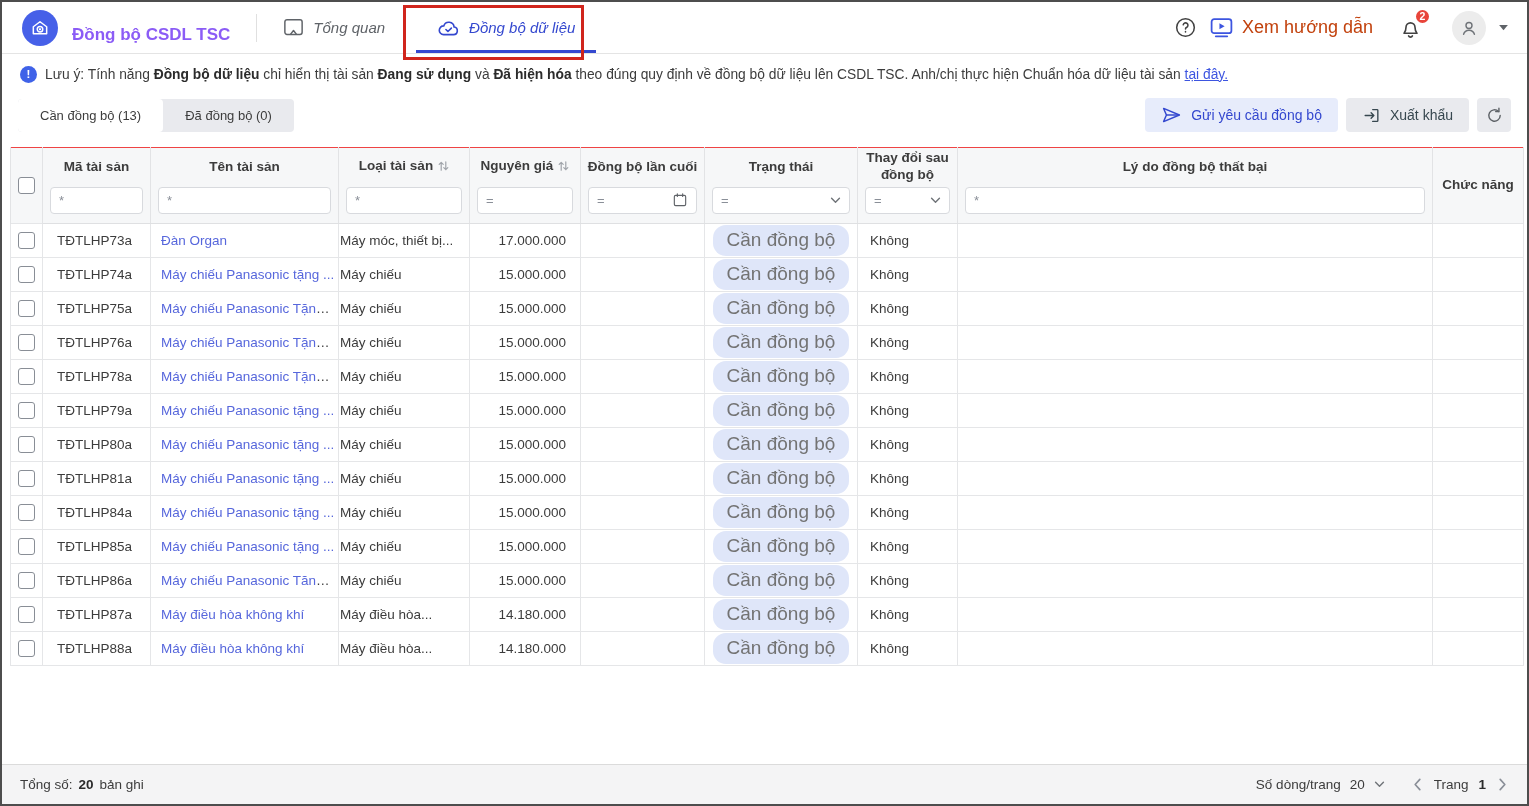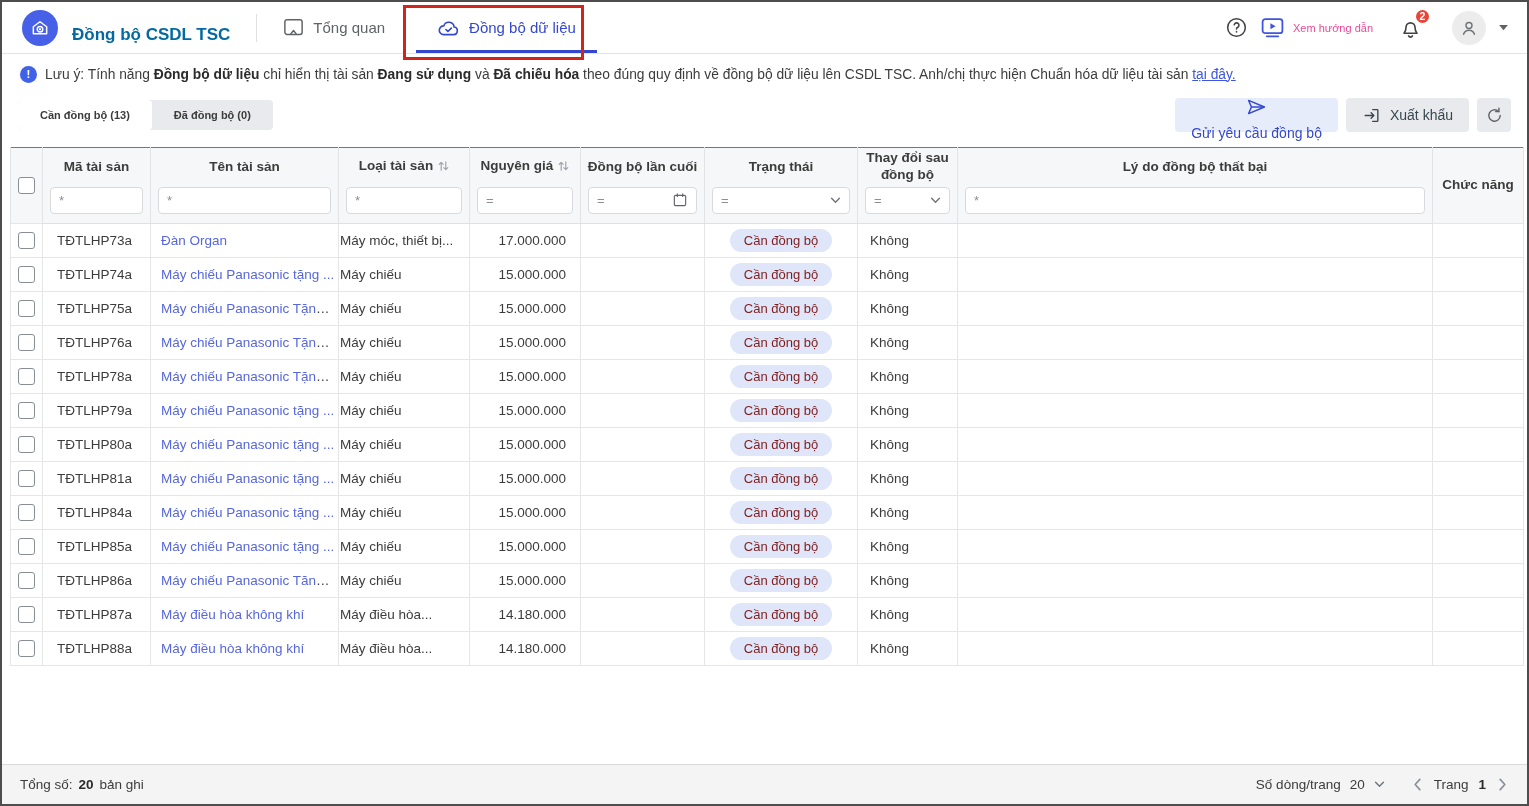--- a/index.html
+++ b/index.html
@@ -8,55 +8,55 @@
     position:relative; width:1529px; height:806px;
     border:2px solid #4d4d4d; background:#fff; overflow:hidden;
     font-family:"Liberation Sans","DejaVu Sans",sans-serif; color:#3c3c3c;
   }
   
   .hdr { height:52px; display:flex; align-items:center; justify-content:space-between;
          border-bottom:1px solid #e4e4e4; padding:0 18px 0 20px; }
   .hdr-left { display:flex; align-items:center; height:100%; }
   .logo { width:36px; height:36px; border-radius:50%; background:#4660e8;
           display:flex; align-items:center; justify-content:center; flex:0 0 auto; cursor:pointer; }
-  .app-title { font-size:17px; font-weight:700; color:#0369a1; margin:14px 26px 0 14px; white-space:nowrap; }
+  .app-title { font-size:17px; font-weight:700; color:#8b5cf6; margin:14px 26px 0 14px; white-space:nowrap; }
   .vdiv { width:1px; height:28px; background:#e0e0e0; }
   .tab { display:flex; align-items:center; gap:9px; height:100%; padding:0 26px;
-         font-size:15px; color:#5f6368; cursor:pointer; position:relative; white-space:nowrap; }
+         font-size:15px; color:#5f6368; cursor:pointer; position:relative; white-space:nowrap;font-style:italic; }
   .tab.active { color:#3448cf; font-weight:500; }
   .tab-underline { position:absolute; left:5px; right:5px; bottom:0; height:3px; background:#3448cf; }
   .red-box { position:absolute; left:401px; top:3px; width:181px; height:55px;
              border:3px solid #d0251c; z-index:6; pointer-events:none; }
   .hdr-right { display:flex; align-items:center; }
   .icon-btn { display:flex; align-items:center; justify-content:center; cursor:pointer; }
   .guide { display:flex; align-items:center; gap:8px; margin-left:12px; cursor:pointer; }
-  .guide-label { color:#ec4899; font-size:11px; white-space:nowrap; }
+  .guide-label { color:#c2410c; font-size:18px; white-space:nowrap; }
   .bell-wrap { position:relative; margin-left:26px; cursor:pointer; }
   .badge-red { position:absolute; top:-8px; right:-9px; min-width:17px; height:17px; border-radius:50%;
                background:#e8443a; color:#fff; font-size:10.5px; font-weight:700;
                display:flex; align-items:center; justify-content:center; border:2px solid #fff; }
   .avatar { width:34px; height:34px; border-radius:50%; background:#ececec; margin-left:30px;
             display:flex; align-items:center; justify-content:center; cursor:pointer; }
   .caret { margin-left:12px; cursor:pointer; display:flex; }
   
   .notice { height:40px; display:flex; align-items:center; gap:8px; padding-left:18px;
             font-size:13.8px; color:#3c3c3c; white-space:nowrap; }
   .info-ic { width:17px; height:17px; border-radius:50%; background:#3f62e8; color:#fff;
              font-weight:700; font-size:11.5px; display:flex; align-items:center; justify-content:center; flex:0 0 auto; }
   .notice b { color:#2b2b2b; }
   .notice-link { color:#3d55e0; text-decoration:underline; cursor:pointer; }
   
   .toolbar { display:flex; align-items:center; justify-content:space-between; padding:2px 16px 0 16px; height:40px; }
   .segmented { display:flex; background:#e9eaee; border-radius:4px; overflow:hidden; }
-  .seg { padding:9px 22px; font-size:11px; color:#3c3c3c; cursor:pointer; border-radius:4px; white-space:nowrap;font-weight:bold; }
+  .seg { padding:9px 22px; font-size:13px; color:#3c3c3c; cursor:pointer; border-radius:4px; white-space:nowrap; }
   .seg.active { background:#fff; }
   .toolbar-right { display:flex; gap:8px; }
   .btn { height:34px; display:flex; align-items:center; gap:9px; padding:0 16px;
          border-radius:4px; font-size:14px; cursor:pointer; border:none; white-space:nowrap; }
-  .btn-send { background:#e7ecfb; color:#3448cf;flex-direction:column; }
+  .btn-send { background:#e7ecfb; color:#3448cf; }
   .btn-export { background:#e9eaee; color:#37474f; }
   .btn-refresh { width:34px; padding:0; justify-content:center; background:#e9eaee; }
   
   .table-wrap { margin:13px 8px 0 8px; }
   table { width:1513px; table-layout:fixed; border-collapse:collapse; font-size:13.5px; }
   table { border:1px solid #ef4444; }
   thead th, thead td { background:#f6f7f8; }
   thead th { border-left:1px solid #e2e3e5; border-right:1px solid #e2e3e5; }
   thead td { border-left:1px solid #e2e3e5; border-right:1px solid #e2e3e5; border-bottom:1px solid #dfe0e2; }
   th.label { height:39px; font-weight:700; color:#3c3c3c; text-align:center; font-size:13.5px;
@@ -73,21 +73,21 @@
   td.c-check, th.c-check { text-align:center; vertical-align:middle; }
   .checkbox { display:inline-block; width:17px; height:17px; border:1.5px solid #898e96;
               border-radius:3px; background:#fff; vertical-align:middle; cursor:pointer; }
   td.c-code { padding-left:14px; }
   td.c-name { padding-left:10px; }
   .row-link { color:#5767dc; cursor:pointer; text-decoration:none; }
   td.c-type { }
   td.c-cost { padding-right:14px; text-align:right; }
   td.c-status { text-align:center; }
   .badge { display:inline-block; padding:4px 14px; border-radius:13px;
-           background:#dfe6f9; color:#7f1d1d; font-size:13px; line-height:1.2; }
+           background:#dfe6f9; color:#737373; font-size:19px; line-height:1.2; }
   td.c-changed { padding-left:12px; }
   
   .ftr { position:absolute; left:0; right:0; bottom:0; height:40px; background:#f4f4f5;
          border-top:1px solid #dbdbdb; display:flex; align-items:center;
          justify-content:space-between; padding:0 18px; font-size:13.5px; color:#3c3c3c; }
   .ftr-left { display:flex; align-items:center; gap:6px; }
   .ftr-right { display:flex; align-items:center; }
   .bold { font-weight:700; color:#2b2b2b; }
   .pp { display:flex; align-items:center; gap:9px; cursor:pointer; }
   .pager { display:flex; align-items:center; gap:10px; margin-left:26px; }
@@ -172,21 +172,21 @@
             <path d="M1 1h10L6 7z"></path>
           </svg>
       </span>
     </div>
     <div class="red-box"></div>
   </div>
 
   <div class="notice">
     <span class="info-ic">!</span>
     <span>
-      <span>Lưu ý: Tính năng </span><b>Đồng bộ dữ liệu</b><span> chỉ hiển thị tài sản </span><b>Đang sử dụng</b><span> và </span><b>Đã chiếu hóa</b><span> theo đúng quy định về đồng bộ dữ liệu lên CSDL TSC. Anh/chị thực hiện Chuẩn hóa dữ liệu tài sản </span><a class="notice-link">tại đây.</a>
+      <span>Lưu ý: Tính năng </span><b>Đồng bộ dữ liệu</b><span> chỉ hiển thị tài sản </span><b>Đang sử dụng</b><span> và </span><b>Đã hiện hóa</b><span> theo đúng quy định về đồng bộ dữ liệu lên CSDL TSC. Anh/chị thực hiện Chuẩn hóa dữ liệu tài sản </span><a class="notice-link">tại đây.</a>
     </span>
   </div>
 
   <div class="toolbar">
     <div class="segmented">
       <div class="seg active">Cần đồng bộ (13)</div>
       <div class="seg">Đã đồng bộ (0)</div>
     </div>
     <div class="toolbar-right">
       <button class="btn btn-send">

